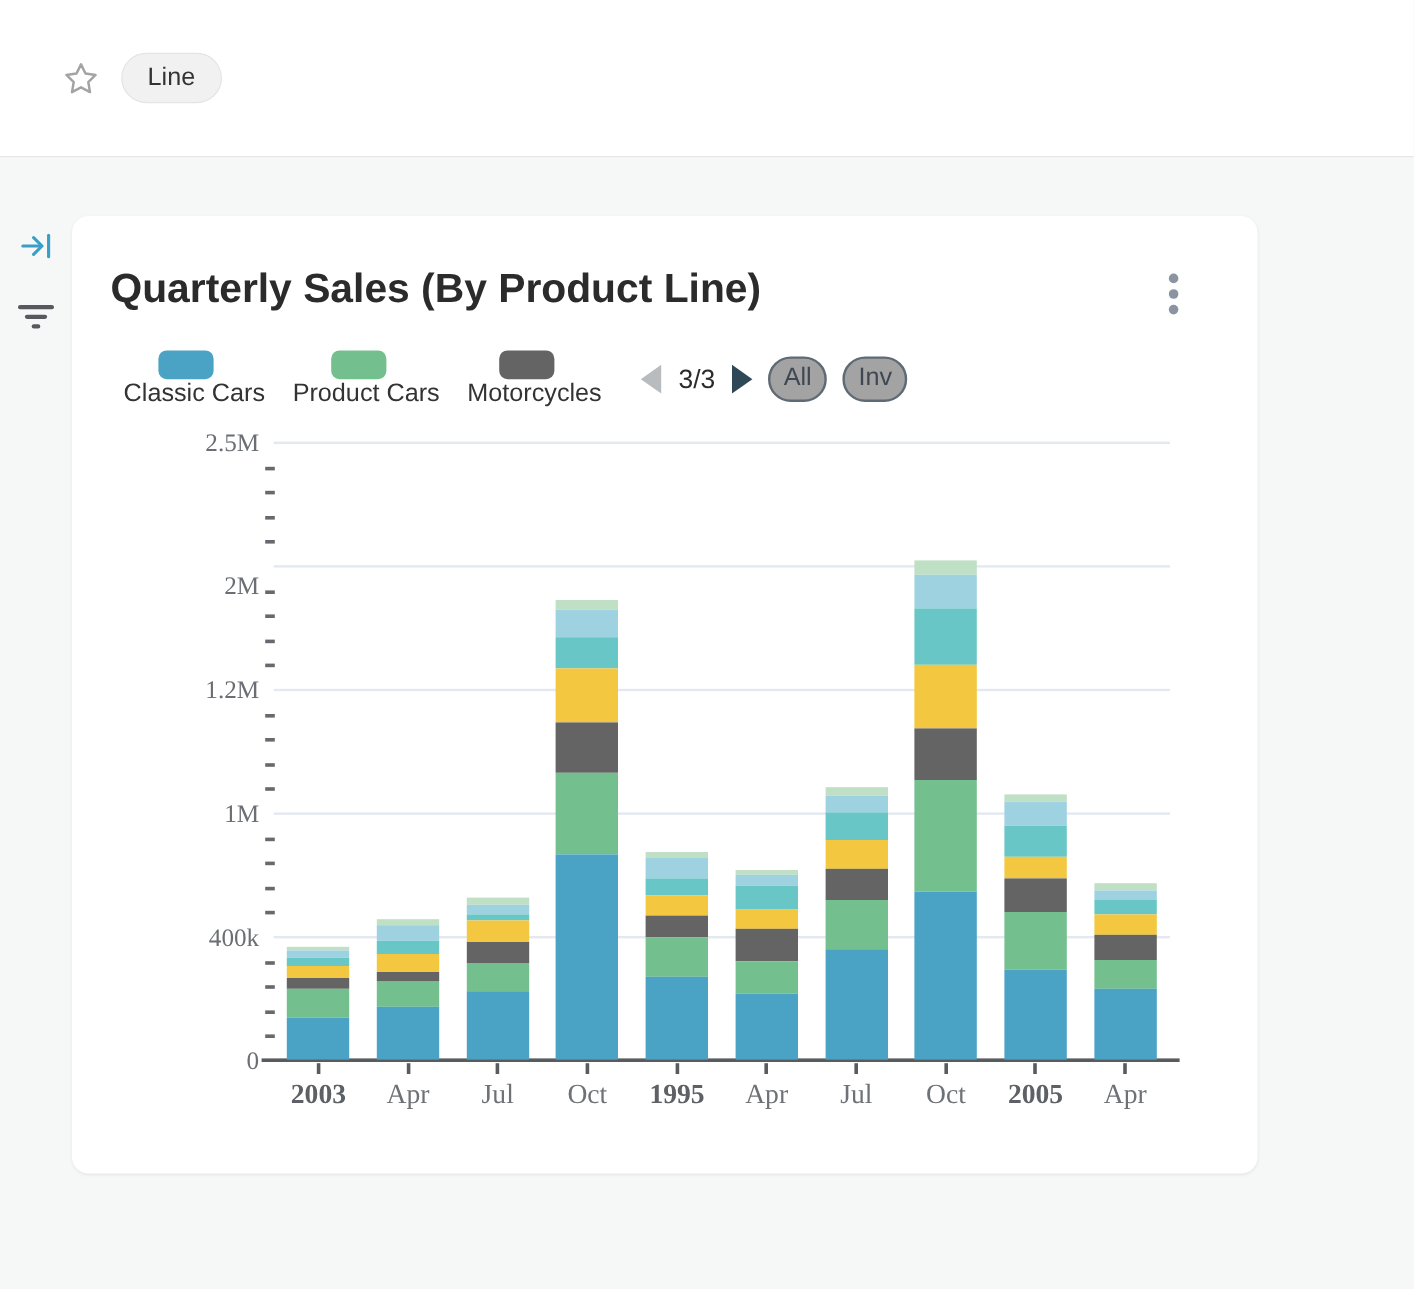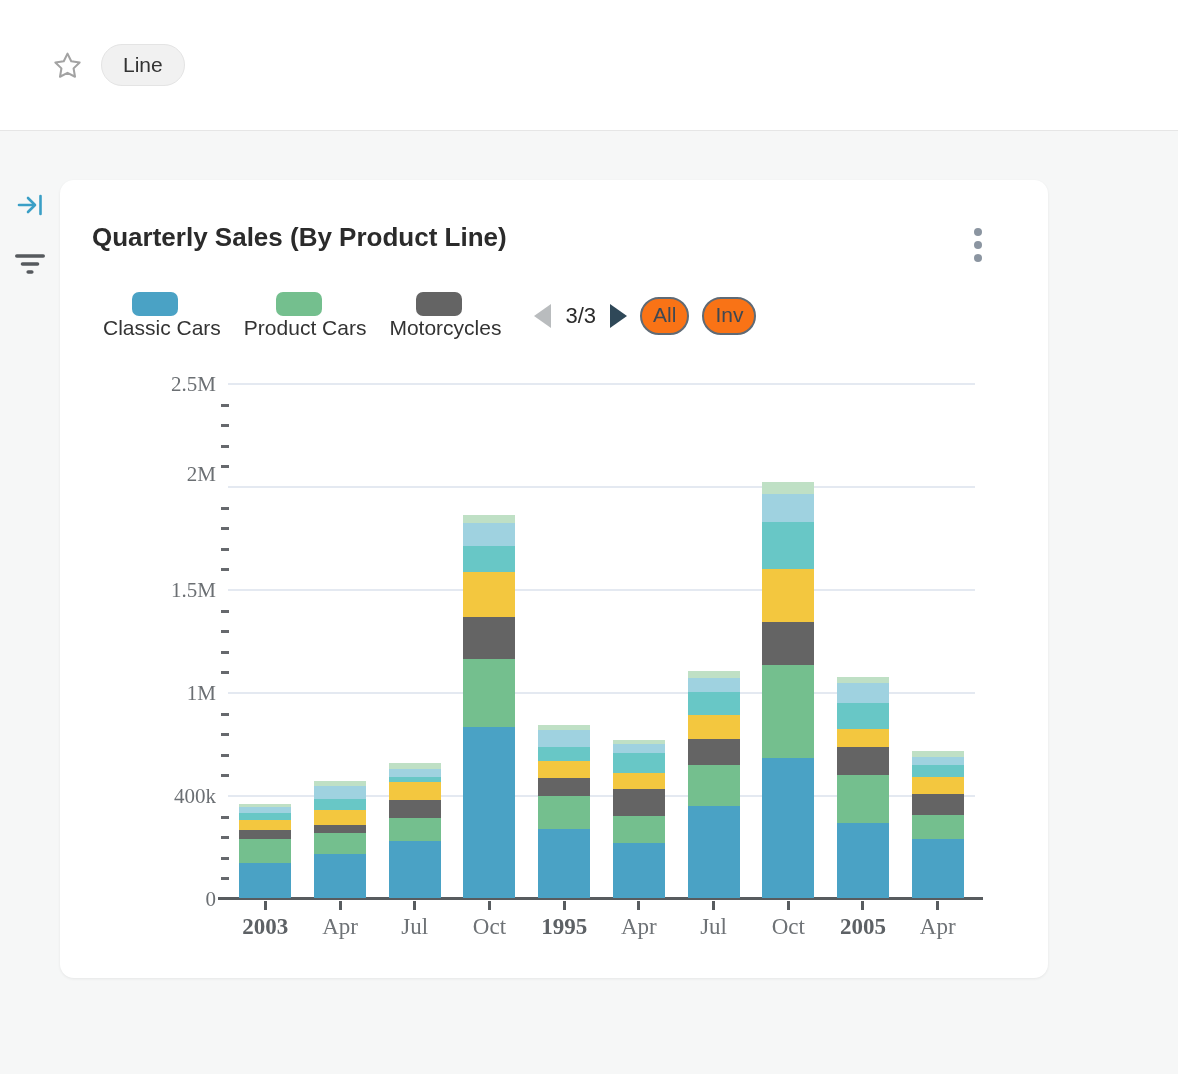--- a/index.html
+++ b/index.html
@@ -15,41 +15,41 @@
     border-radius:24px; padding:8px 21px; font-size:21px; color:#333; }
 
   
   .content { display:flex; padding-top:49px; }
   .side-toolbar { width:60px; display:flex; flex-direction:column; align-items:center; gap:26px; padding-top:10px; }
   .tool-btn { background:none; border:none; cursor:pointer; padding:2px; }
 
   .card { width:988px; height:798px; background:#ffffff; border-radius:14px;
     box-shadow:0 1px 3px rgba(0,0,0,.07); position:relative; padding:42px 32px 0 32px; }
   .card-head { display:flex; justify-content:space-between; align-items:flex-start; }
-  .card-title { font-size:26px; font-weight:700; color:#2b2b2b; }
+  .card-title { font-size:34px; font-weight:700; color:#2b2b2b; }
   .kebab { background:none; border:none; cursor:pointer; display:flex; flex-direction:column;
     gap:5px; padding:6px 10px; margin-right:24px; }
   .kebab i { width:8px; height:8px; border-radius:50%; background:#8b95a1; display:block; }
 
   
   .legend-row { display:flex; align-items:center; margin-top:30px; padding-left:11px; height:36px; }
   .legend-item { display:flex; align-items:center; margin-right:23px; cursor:pointer;flex-direction:column; }
   .swatch { width:46px; height:24px; border-radius:7px; margin-right:13px; }
   .legend-label { font-size:21px; color:#333; }
   .pager { display:flex; align-items:center; margin-left:10px; }
   .arrow { width:0; height:0; border-top:12px solid transparent; border-bottom:12px solid transparent; cursor:pointer; }
   .arrow-left  { border-right:17px solid #b9bcbe; }
   .arrow-right { border-left:17px solid #2f4858; }
   .pager-text { font-size:22px; color:#2b2b2b; margin:0 14px; }
-  .pill { border:2px solid #5f6a75; border-radius:19px; background:#f97316; color:#3f4852;
+  .pill { border:2px solid #5f6a75; border-radius:19px; background:#a3a3a3; color:#3f4852;
     font-size:21px; padding:4px 11px 6px 11px; margin-left:13px; cursor:pointer;
     font-family:inherit; line-height:1.1; }
 
   
-  .chart-wrap { position:relative; margin-left:136px; margin-top:50px;font-family:Liberation Serif, serif; }
+  .chart-wrap { position:relative; margin-left:136px; margin-top:35px;font-family:Liberation Serif, serif; }
   .plot { position:relative; width:747px; height:515px; }
   .gridline { position:absolute; left:0; width:100%; height:2px; background:#e4e9f1; }
   .axis-x { position:absolute; left:-10px; width:765px; height:3px; background:#585c5f; bottom:-1px; }
   .ytick-label { position:absolute; left:-102px; width:90px; text-align:right;
     font-size:21px; color:#6b6f73; }
   .minor-tick { position:absolute; left:-7px; width:8px; height:3px; background:#66696d; }
   .bars-row, .xlabels-row, .xticks-row { position:absolute; left:0; width:100%; display:flex; }
   .bars-row { bottom:1px; top:0; align-items:flex-end; }
   .slot { flex:1 1 0; display:flex; justify-content:center; align-items:flex-end; height:100%; }
   .bar { width:52px; display:flex; flex-direction:column-reverse; }
@@ -123,23 +123,23 @@
       </span>
       <button class="pill">All</button>
       <button class="pill">Inv</button>
     </div>
 
     <div class="chart-wrap">
       <div class="plot" id="plot">
           <div class="gridline" style="top: -1px;"></div>
           <div class="ytick-label" style="top: -12px;">2.5M</div>
           <div class="gridline" style="top: 102px;"></div>
-          <div class="ytick-label" style="top: 78px;">2M</div>
+          <div class="ytick-label" style="top: 107px;">2M</div>
           <div class="gridline" style="top: 205px;"></div>
-          <div class="ytick-label" style="top: 194px;">1.5M</div>
+          <div class="ytick-label" style="top: 194px;">1.2M</div>
           <div class="gridline" style="top: 308px;"></div>
           <div class="ytick-label" style="top: 297px;">1M</div>
           <div class="gridline" style="top: 411px;"></div>
           <div class="ytick-label" style="top: 400px;">400k</div>
           <div class="axis-x"></div>
           <div class="ytick-label" style="top: 503px;">0</div>
           <div class="minor-tick" style="top: 493.4px;"></div>
           <div class="minor-tick" style="top: 472.8px;"></div>
           <div class="minor-tick" style="top: 452.2px;"></div>
           <div class="minor-tick" style="top: 431.6px;"></div>

